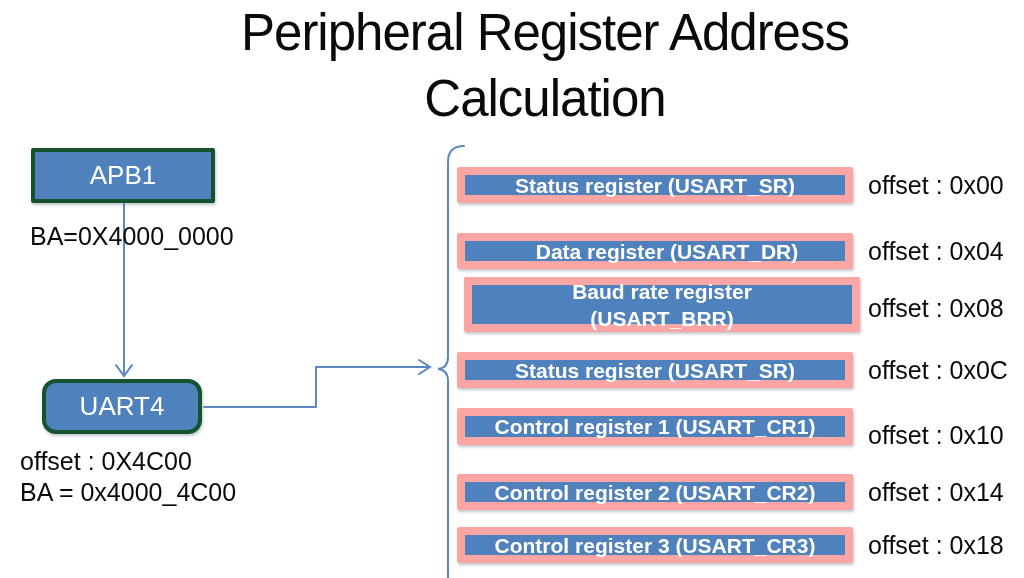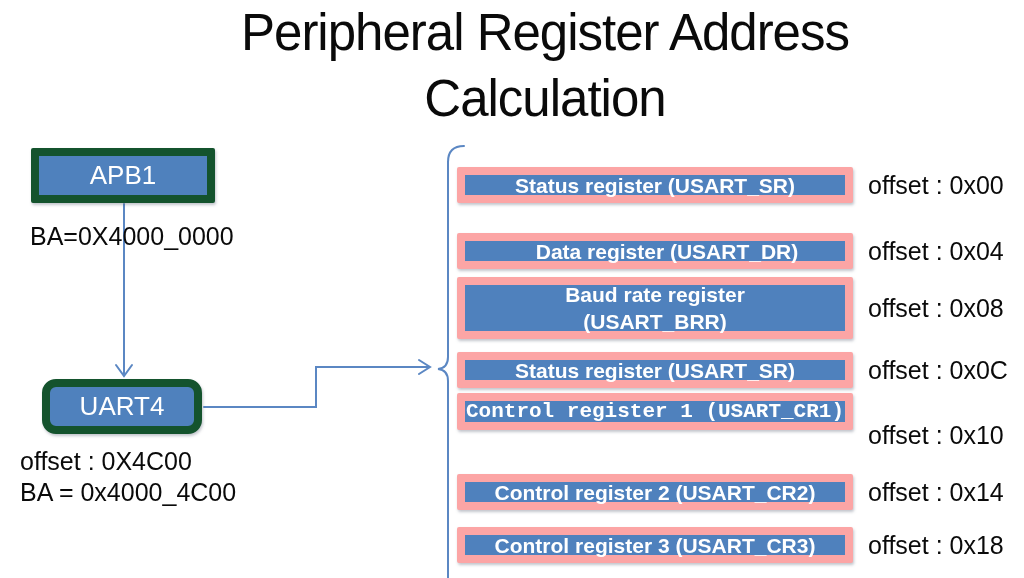--- a/index.html
+++ b/index.html
@@ -8,21 +8,21 @@
     font-family:"Liberation Sans",sans-serif;
   }
   .title{
     position:absolute;left:150px;top:0px;width:790px;
     text-align:center;color:#0a0a0a;
     font-size:51px;line-height:66px;font-weight:400;letter-spacing:-1px;
   }
   svg.connectors{position:absolute;left:0;top:0;width:1024px;height:578px;}
   .node{
     position:absolute;box-sizing:border-box;
-    background:#4f81bd;border:8px solid #14532d;
+    background:#4f81bd;border:4px solid #14532d;
     color:#ffffff;display:flex;align-items:center;justify-content:center;
     font-size:26px;box-shadow:1px 2px 3px rgba(80,90,110,0.35);
   }
   .apb1{left:31px;top:148px;width:184px;height:55px;border-radius:2px;}
   .uart4{left:42px;top:379px;width:160px;height:55px;border-radius:14px;}
   .side-label{
     position:absolute;color:#0a0a0a;font-size:25px;line-height:30px;white-space:nowrap;
   }
   .lbl-apb1-ba{left:30px;top:221px;}
   .lbl-uart4-offset{left:20px;top:446px;}
@@ -33,23 +33,23 @@
     color:#ffffff;display:flex;align-items:center;justify-content:center;
     text-align:center;font-weight:700;font-size:21px;line-height:27px;
     white-space:pre-line;box-shadow:1px 2px 3px rgba(80,90,110,0.35);
   }
   .offset-label{
     position:absolute;left:868px;width:156px;height:30px;line-height:30px;
     color:#0a0a0a;font-size:25px;white-space:nowrap;
   }
   .rb1{top:167px;height:36px;}  .ol1{top:170px;}
   .rb2{top:233px;height:36px;padding-left:24px;}  .ol2{top:236px;}
-  .rb3{top:277px;height:62px;}  .ol3{top:293px;}
+  .rb3{top:277px;height:55px;margin-left:7px;}  .ol3{top:293px;}
   .rb4{top:352px;height:36px;}  .ol4{top:355px;}
-  .rb5{top:393px;height:37px;font-family:Liberation Mono, monospace;}  .ol5{top:420px;}
+  .rb5{top:408px;height:37px;}  .ol5{top:420px;}
   .rb6{top:474px;height:36px;}  .ol6{top:477px;}
   .rb7{top:527px;height:36px;}  .ol7{top:530px;}
 </style>
 </head>
 <body>
 
 <div class="stage">
 
   <svg class="connectors" viewBox="0 0 1024 578" fill="none" stroke="#5b87c3" stroke-width="2" stroke-linecap="round">
 

